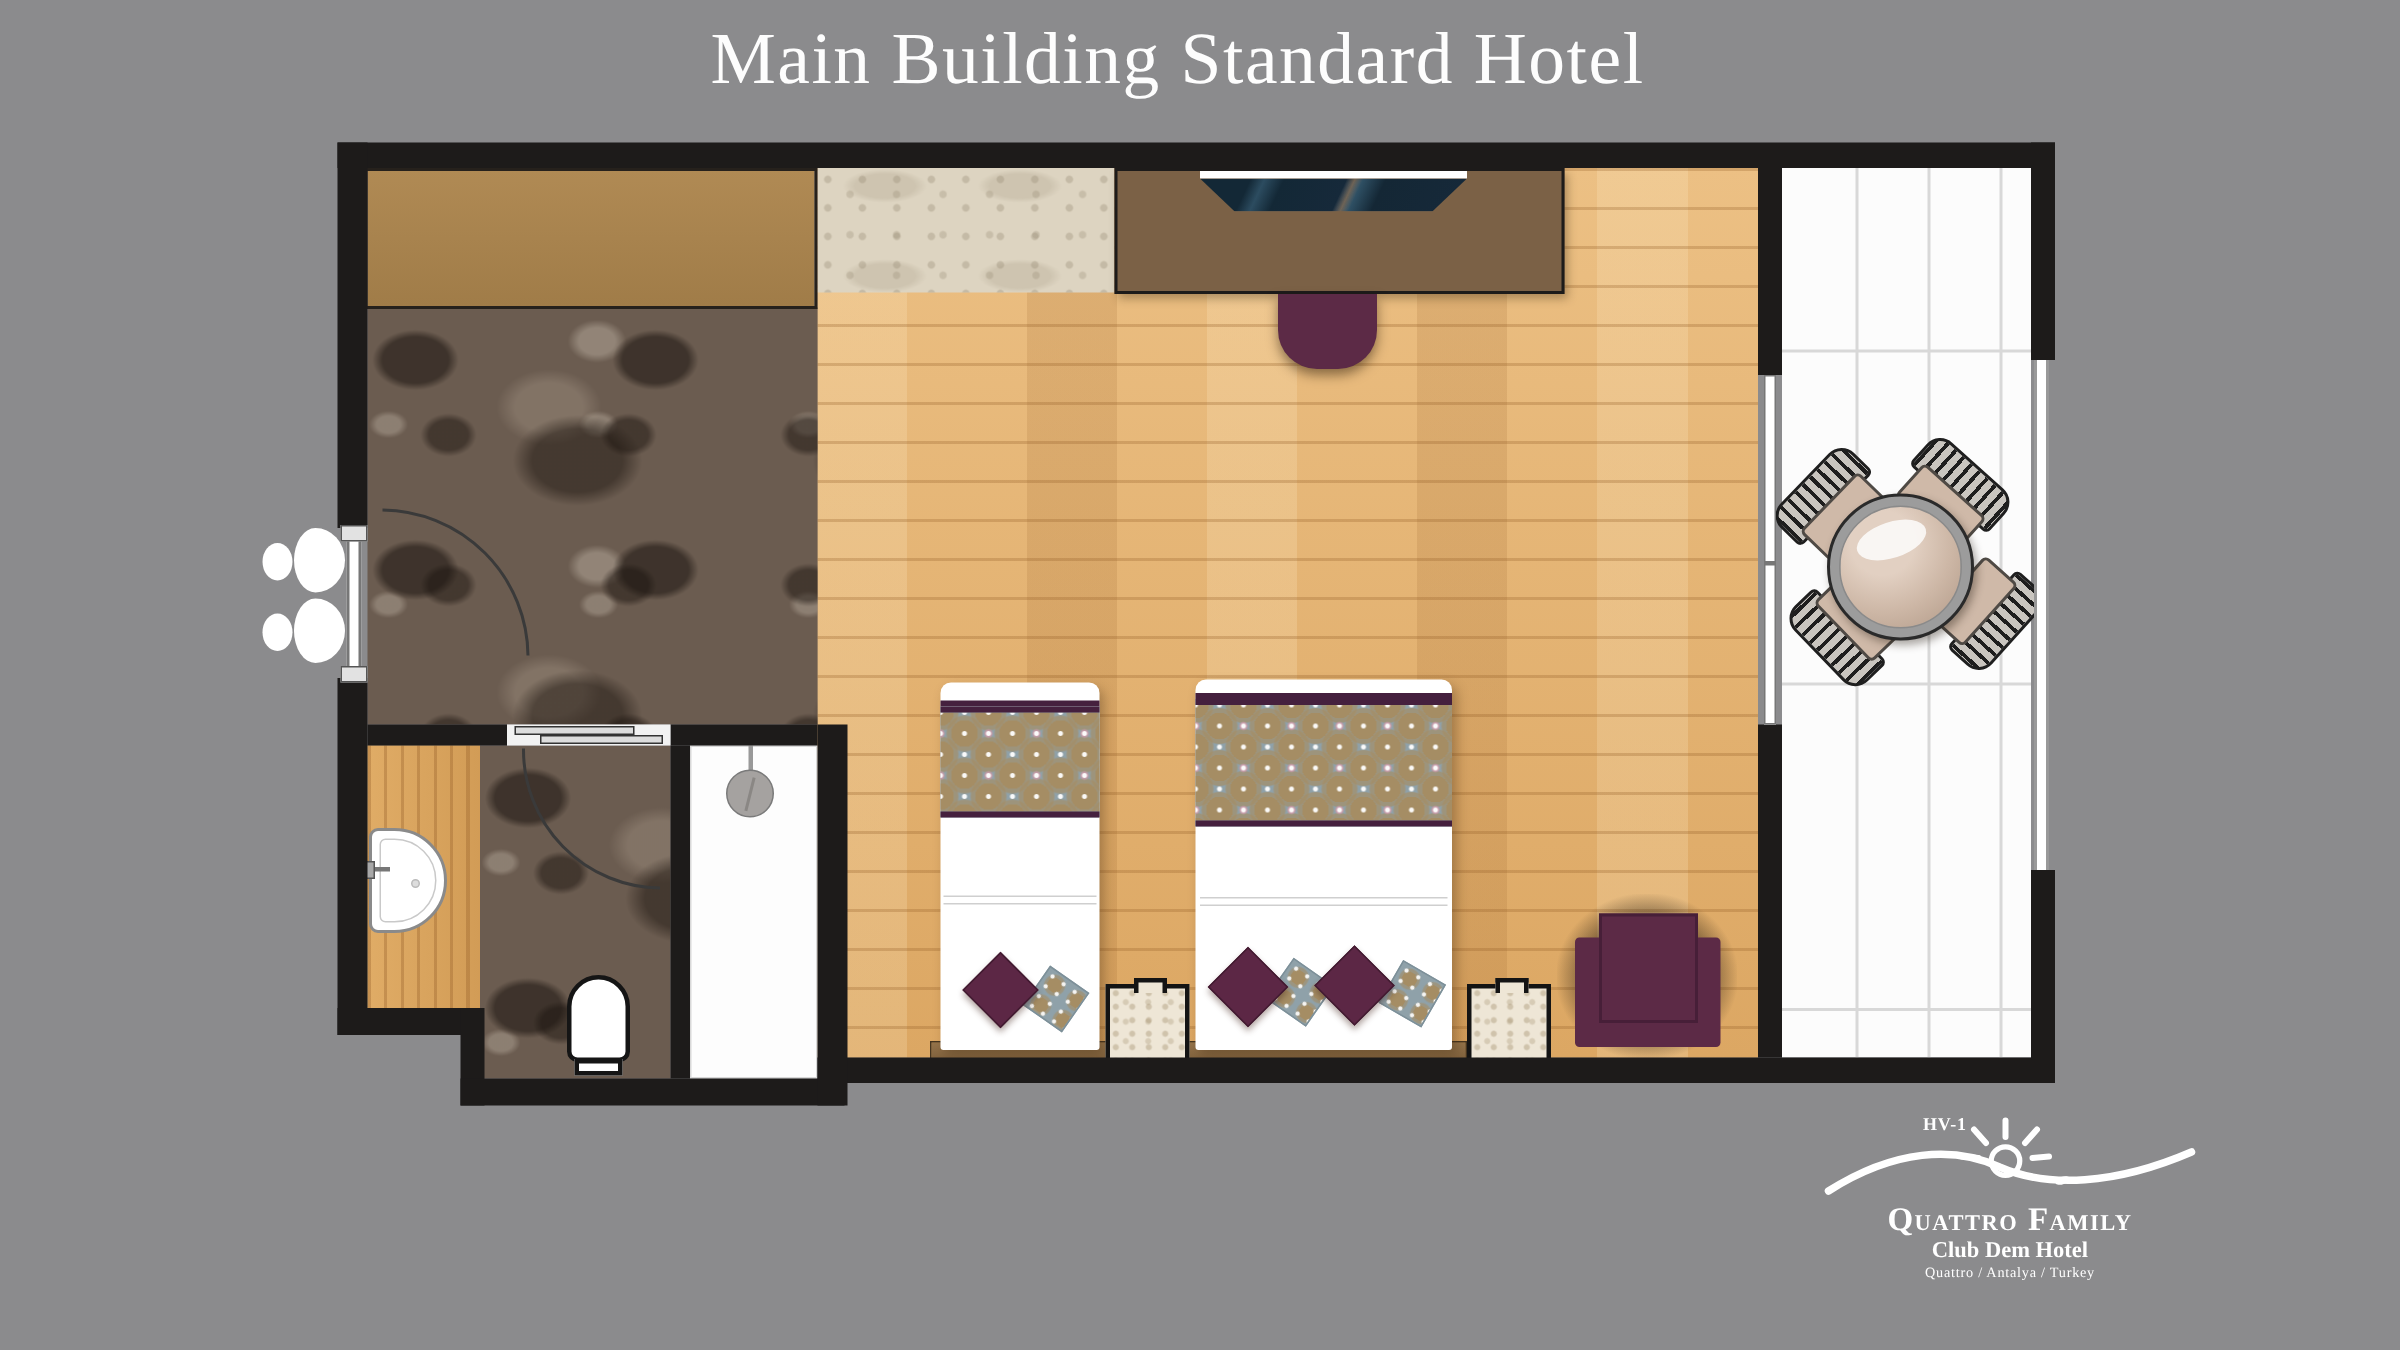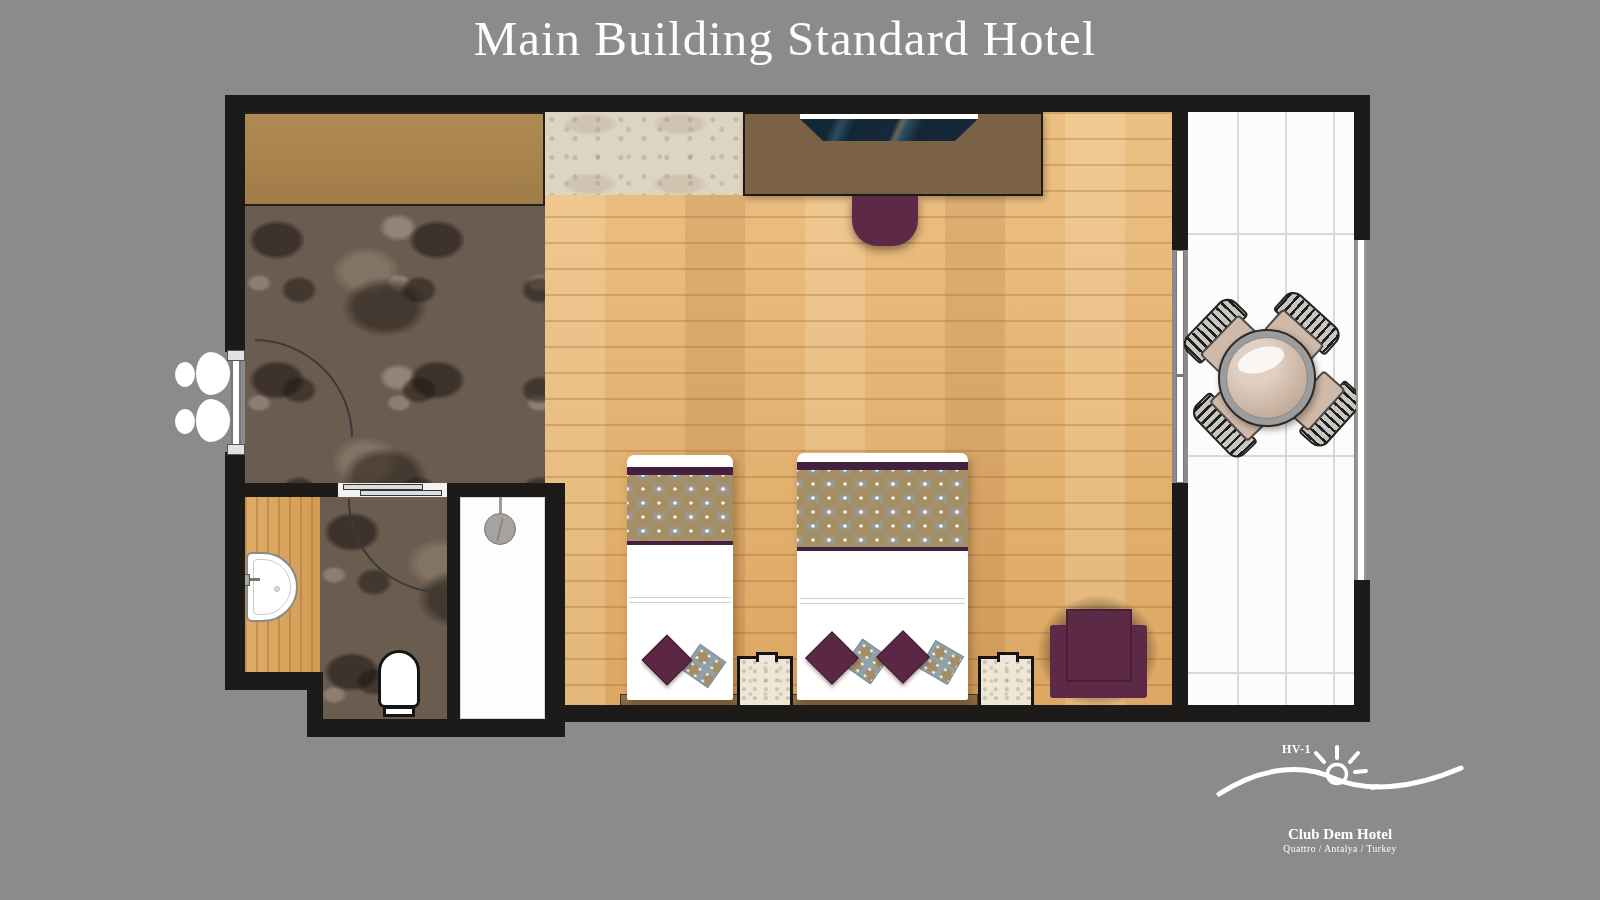--- a/index.html
+++ b/index.html
@@ -200,17 +200,18 @@
     <svg class="a" style="left:0;top:0;" width="250" height="64" viewBox="0 0 250 64">
       <path d="M4 54 C 48 26, 88 24, 118 38 C 150 52, 195 50, 246 28" fill="none" stroke="#fff" stroke-width="5" stroke-linecap="round"></path>
       <circle cx="122" cy="34" r="9.5" fill="none" stroke="#fff" stroke-width="3.5"></circle>
       <path d="M122 7 L122 18" stroke="#fff" stroke-width="4" stroke-linecap="round"></path>
       <path d="M101 13 L109 22" stroke="#fff" stroke-width="4" stroke-linecap="round"></path>
       <path d="M143 13 L135 22" stroke="#fff" stroke-width="4" stroke-linecap="round"></path>
       <path d="M93 31 L104 32" stroke="#fff" stroke-width="4" stroke-linecap="round"></path>
       <path d="M151 31 L140 32" stroke="#fff" stroke-width="4" stroke-linecap="round"></path>
       <ellipse cx="160" cy="47" rx="5" ry="2.5" fill="#fff" transform="rotate(-20 160 47)"></ellipse>
     </svg>
+    <div class="logoline" style="top:60px;font-variant:small-caps;font-weight:600;font-size:22px;letter-spacing:1px;">Quattro Family</div>
     <div class="logoline" style="top:86px;font-weight:bold;font-size:15px;">Club Dem Hotel</div>
     <div class="logoline" style="top:104px;font-size:9.5px;letter-spacing:.5px;">Quattro / Antalya / Turkey</div>
   </div>
 
 </div>
 
 </body></html>

